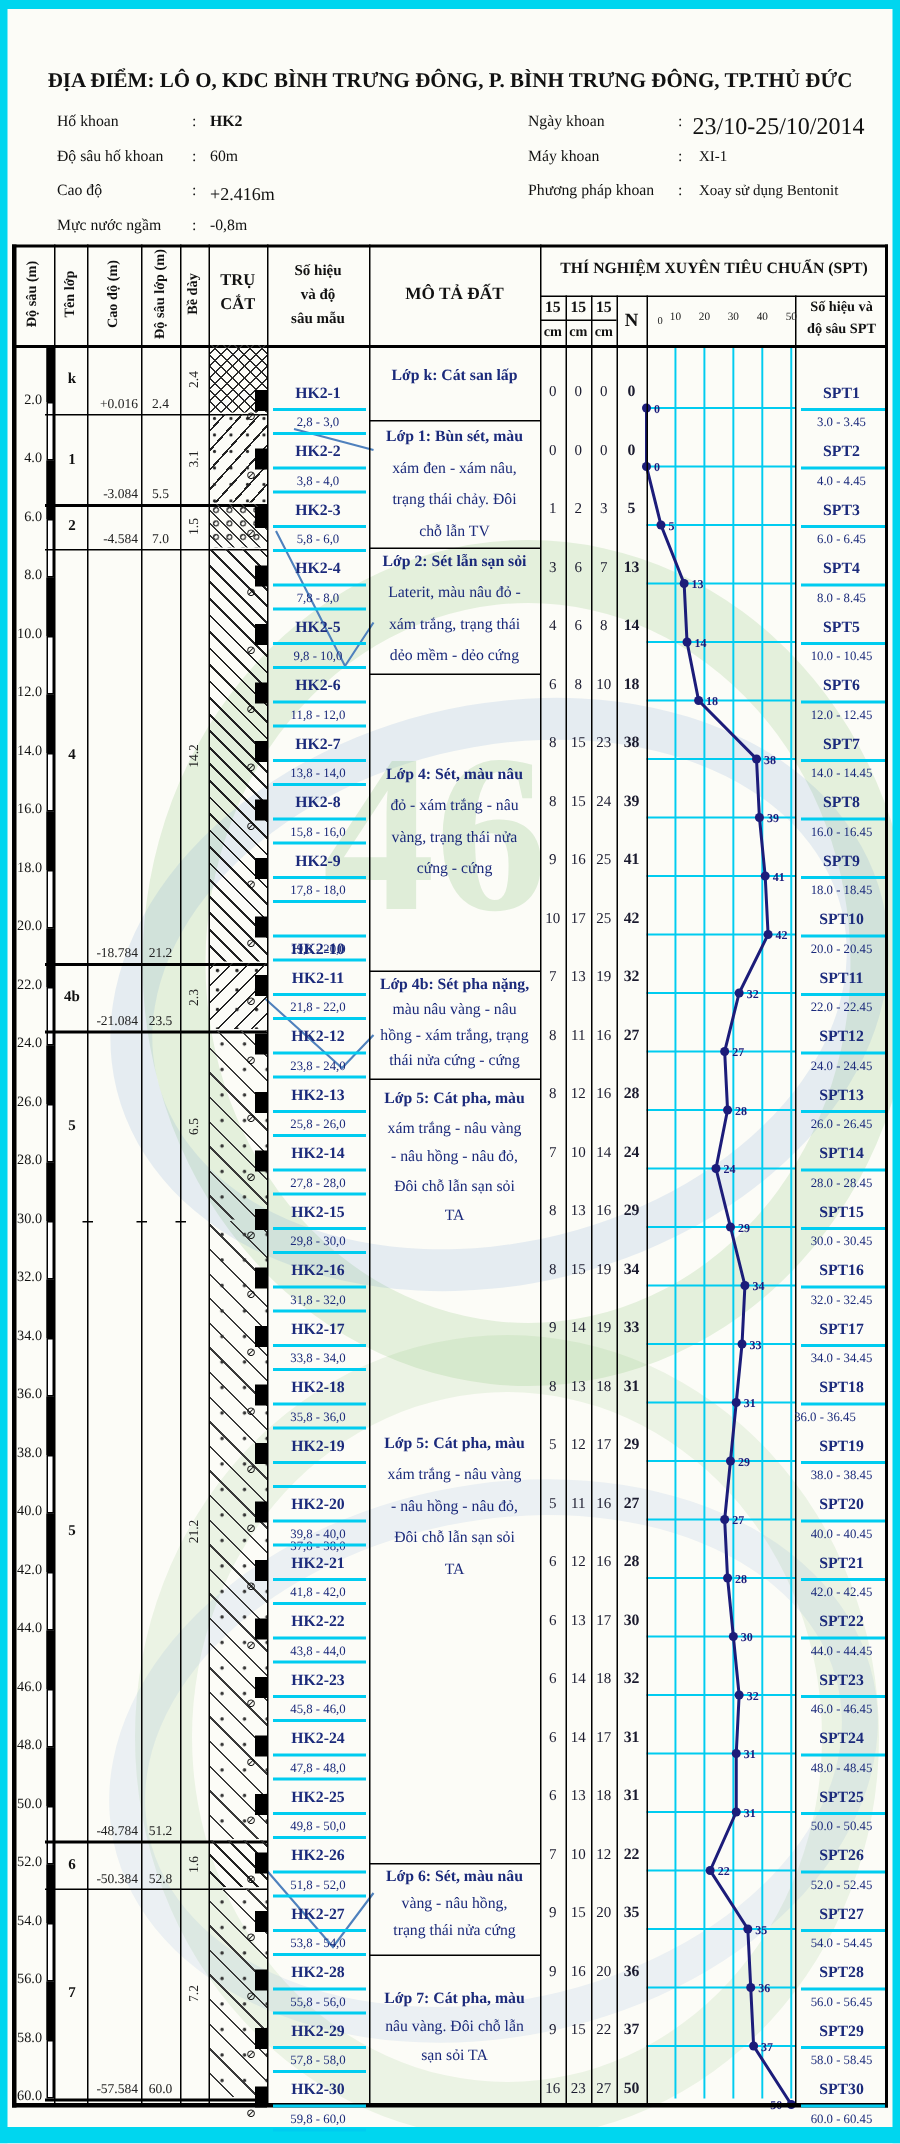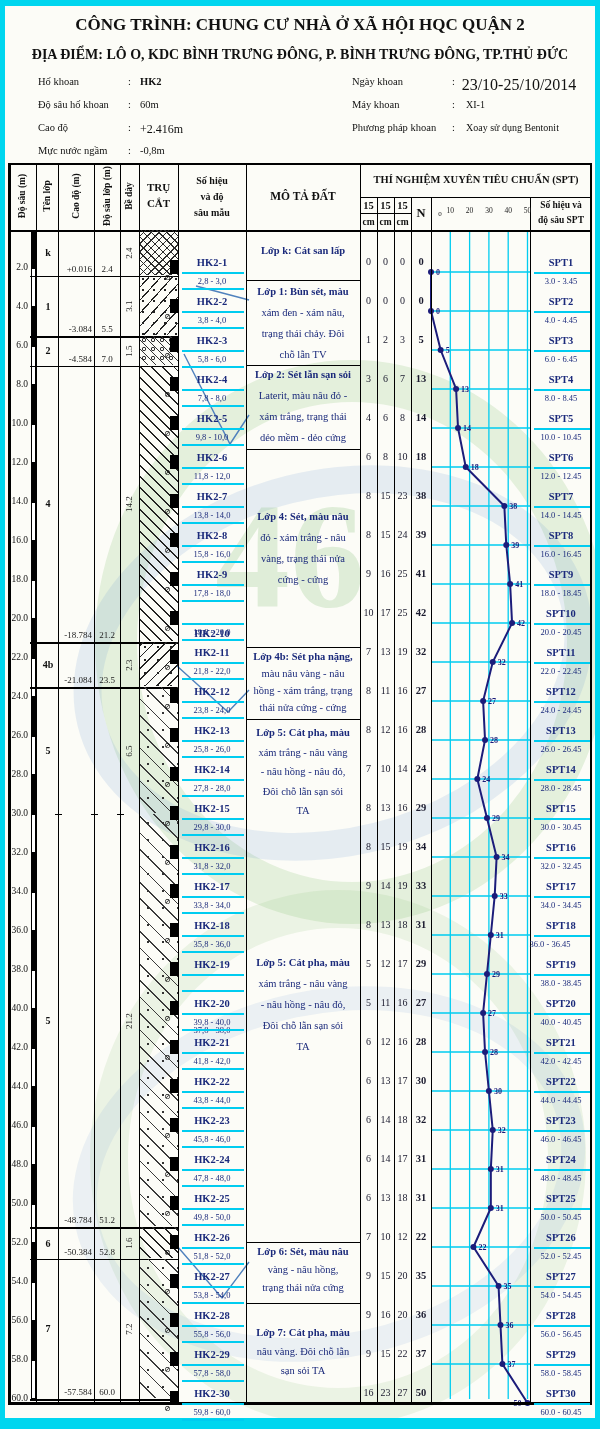--- a/index.html
+++ b/index.html
@@ -45,21 +45,20 @@
   <div class="wm" style="left:70px;top:470px;width:470px;height:330px;border:28px solid rgba(115,155,212,0.16);transform:rotate(-14deg);"></div>
   <div class="abs" style="left:215px;top:470px;font-size:150px;font-weight:bold;color:rgba(125,185,110,0.22);font-family:'Liberation Serif',serif;">46</div>
   <div class="wm" style="left:90px;top:890px;width:420px;height:460px;border:38px solid rgba(137,194,115,0.14);"></div>
   <div class="wm" style="left:70px;top:990px;width:470px;height:320px;border:24px solid rgba(115,155,212,0.12);transform:rotate(-12deg);"></div>
 
   <div class="abs cyan" style="left:0;top:0;width:600px;height:6px;"></div>
   <div class="abs cyan" style="left:0;top:1418px;width:600px;height:11px;"></div>
   <div class="abs cyan" style="left:0;top:0;width:5px;height:1429px;"></div>
   <div class="abs cyan" style="left:595px;top:0;width:5px;height:1429px;"></div>
 
-  <div class="abs ctr" style="left:20px;top:12px;width:560px;height:26px;font-size:17px;font-weight:bold;">CÔNG TRÌNH: CHUNG CƯ NHÀ Ở XÃ HỘI HQC QUẬN 2</div>
   <div class="abs ctr" style="left:12px;top:44px;width:576px;height:22px;font-size:14px;font-weight:bold;">ĐỊA ĐIỂM: LÔ O, KDC BÌNH TRƯNG ĐÔNG, P. BÌNH TRƯNG ĐÔNG, TP.THỦ ĐỨC</div>
   <div id="info-left"></div>
   <div id="info-right"></div>
 
   <div class="abs rot hdr-col" style="left:22px;top:196px;">Độ sâu (m)</div>
   <div class="abs rot hdr-col" style="left:47px;top:196px;">Tên lớp</div>
   <div class="abs rot hdr-col" style="left:76px;top:196px;">Cao độ (m)</div>
   <div class="abs rot hdr-col" style="left:107px;top:196px;">Độ sâu lớp (m)</div>
   <div class="abs rot hdr-col" style="left:129px;top:196px;">Bề dày</div>
   <div class="abs ctr" style="left:139px;top:180px;width:39px;height:14px;font-size:11px;font-weight:bold;">TRỤ</div>

